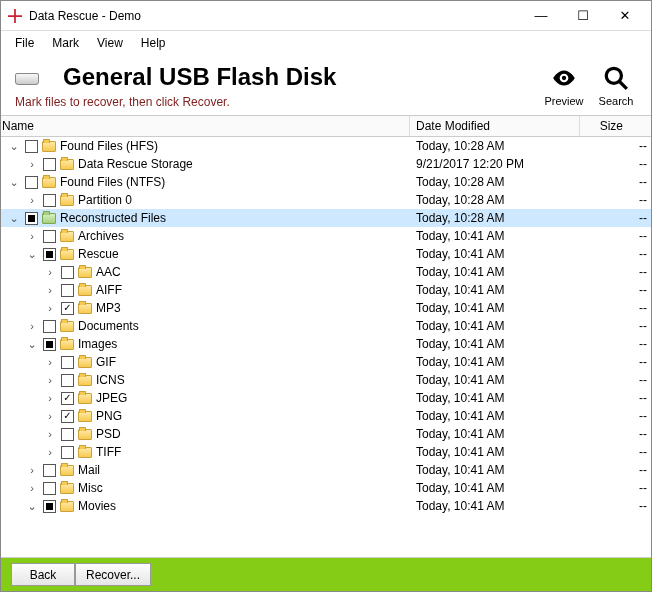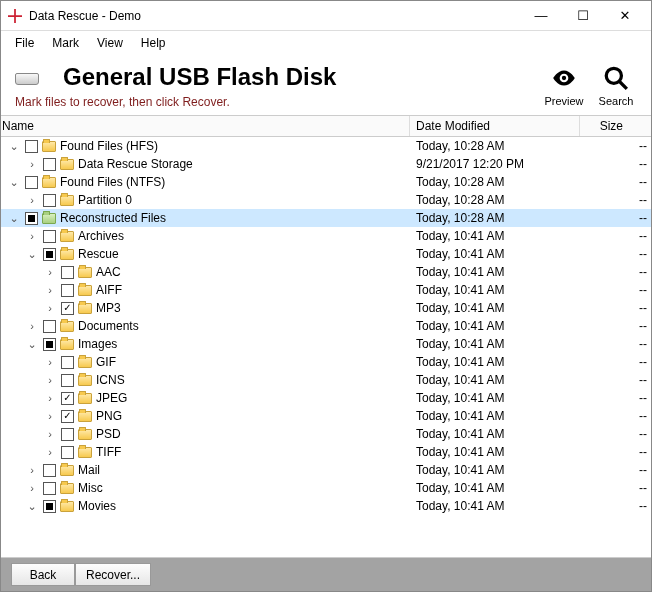--- a/index.html
+++ b/index.html
@@ -35,21 +35,21 @@
   .indent { display:inline-block; }
   .arrow { width:14px; display:inline-flex; justify-content:center; color:#555; font-size:11px; font-family: "Segoe UI Symbol", sans-serif;}
   .cb { width:13px; height:13px; border:1px solid #555; margin:0 4px; display:inline-flex; align-items:center; justify-content:center; font-size:10px; line-height:1; font-family: "Segoe UI Symbol", sans-serif;}
   .cb.checked::after { content:"✓"; }
   .cb.mixed { background:#fff; }
   .cb.mixed::after { content:""; display:block; width:7px; height:7px; background:#000; }
   .folder { width:14px; height:11px; margin-right:4px; background:linear-gradient(#ffe9a8,#f7c94e); border:1px solid #caa23b; border-radius:1px; position:relative; }
   .folder::before { content:""; position:absolute; top:-3px; left:0; width:5px; height:3px; background:#f7c94e; border:1px solid #caa23b; border-bottom:none; border-radius:1px 1px 0 0;}
   .folder.hl { background:linear-gradient(#d9f0c0,#a8d080); border-color:#7aa84e; }
   .folder.hl::before { background:#a8d080; border-color:#7aa84e;}
-  .footer { height:34px; border-top:1px solid #ccc; background:#a3a3a3; display:flex; align-items:center; padding:0 10px; font-size:12px;margin-top:44px;}
+  .footer { height:34px; border-top:1px solid #ccc; background:#84cc16; display:flex; align-items:center; padding:0 10px; font-size:12px;margin-top:44px;}
   .footer .status { flex:1; text-align:center; }
   .btn { min-width:64px; height:23px; border:1px solid #999; background:linear-gradient(#fdfdfd,#e6e6e6); font-size:12px; padding:0 10px; display:inline-flex; align-items:center; justify-content:center;}
   ::-webkit-scrollbar { width:16px; }
   ::-webkit-scrollbar-track { background:#f0f0f0; }
   ::-webkit-scrollbar-thumb { background:#c8c8c8; border:1px solid #aaa;}
   ::-webkit-scrollbar-button { background:#f0f0f0; height:16px; border:1px solid #ccc;}
 </style>
 </head>
 <body>
 

